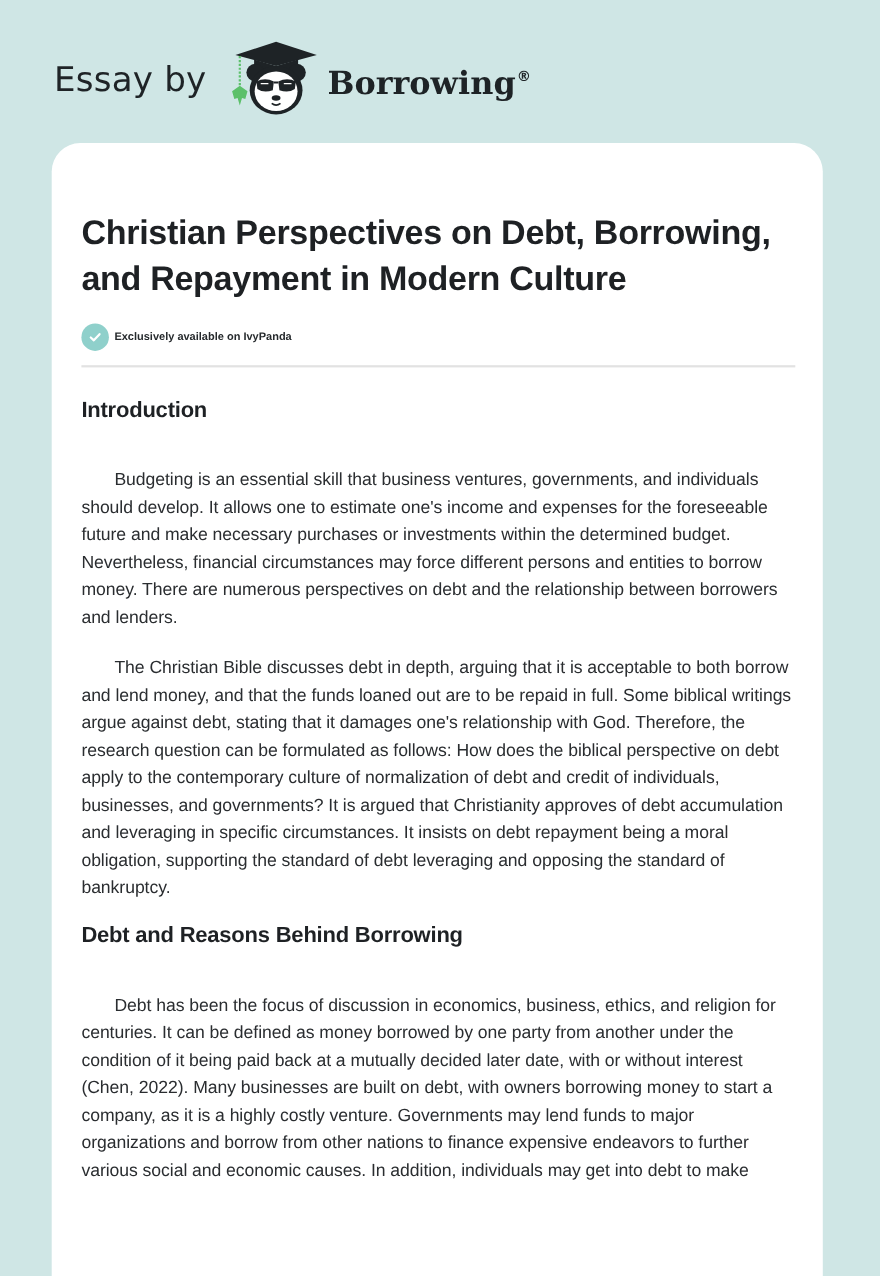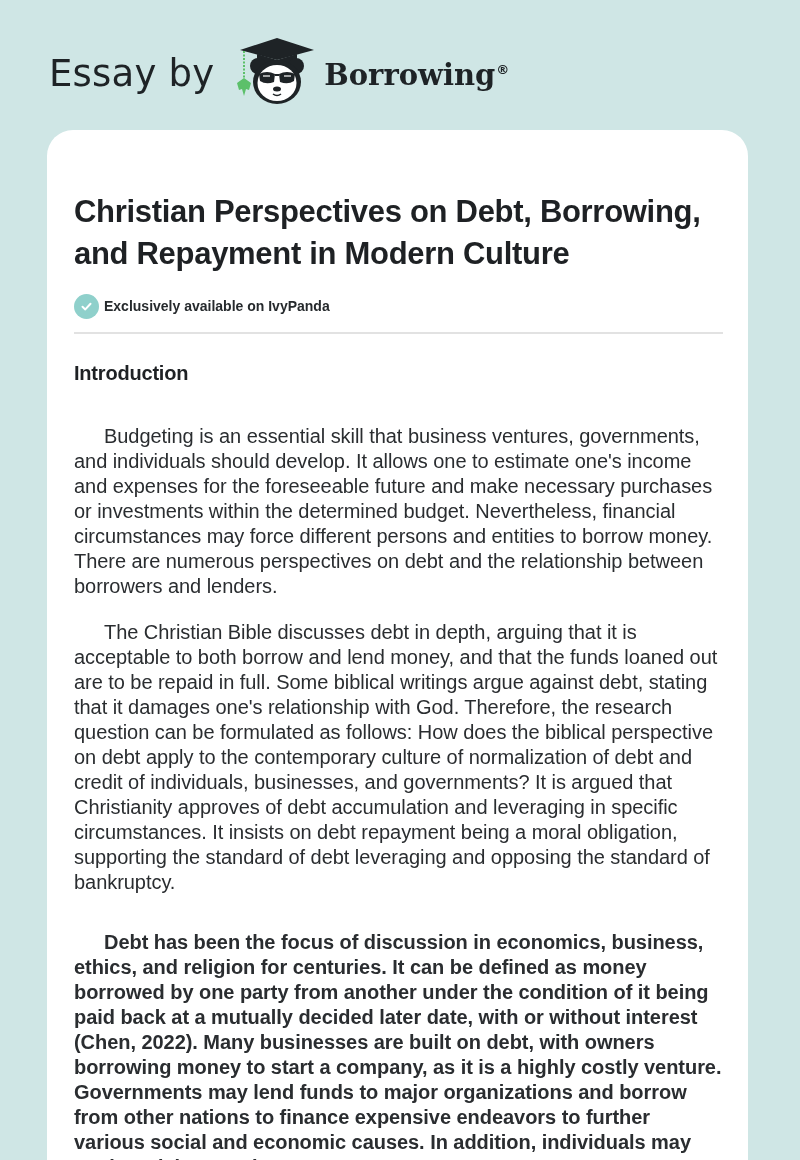--- a/index.html
+++ b/index.html
@@ -14,21 +14,21 @@
     .brand {
       position: absolute;
       left: 49px;
       top: 36px;
       height: 72px;
       display: flex;
       align-items: center;
     }
     .brand-prefix {
       font-family: "DejaVu Sans", sans-serif;
-      font-size: 37px;
+      font-size: 31px;
       color: #1e2326;
       letter-spacing: 0.2px;
       margin-right: 18px;
       margin-top: 2px;
     }
     .logo-icon { width: 86px; height: 72px; margin-right: 6px; }
     .brand-name {
       font-family: "DejaVu Serif", serif;
       font-weight: bold;
       font-size: 29px;
@@ -73,21 +73,21 @@
       width: 25px;
       height: 25px;
       border-radius: 50%;
       background: #8fd0cb;
       display: flex;
       align-items: center;
       justify-content: center;
       margin-right: 5px;
     }
     .badge-text {
-      font-size: 14px;
+      font-size: 10px;
       font-weight: bold;
       color: #262a2d;
     }
     .divider {
       height: 2px;
       background: #e2e2e2;
       margin-top: 13px;
       width: 649px;
     }
     h2 {
@@ -95,29 +95,29 @@
       font-weight: bold;
       color: #1e2124;
       margin: 0;
       letter-spacing: -0.2px;
       line-height: 34px;
     }
     .h-intro { margin-top: 22px; }
     .h-debt { margin-top: 13px; }
     p {
       margin: 0;
-      font-size: 20px;
+      font-size: 16px;
       line-height: 25px;
       color: #2a2d30;
       text-indent: 30px;
       letter-spacing: -0.05px;
     }
     .p1 { margin-top: 34px; }
     .p2 { margin-top: 21px; }
-    .p3 { margin-top: 35px; font-weight: bold; }
+    .p3 { margin-top: 35px; }
   </style>
 </head>
 <body>
 
 <div class="brand">
   <span class="brand-prefix">Essay by</span>
   <svg class="logo-icon" viewBox="0 0 86 72">
 
     <polygon points="8,14 45,2 82,14 45,24" fill="#1e2326"></polygon>
     <path d="M25,18 L25,26 Q45,34 65,26 L65,18 L45,24 Z" fill="#1e2326"></path>
@@ -156,15 +156,16 @@
       </span>
       <span class="badge-text">Exclusively available on IvyPanda</span>
     </div>
 
     <div class="divider"></div>
 
     <h2 class="h-intro">Introduction</h2>
     <p class="p1">Budgeting is an essential skill that business ventures, governments, and individuals should develop. It allows one to estimate one's income and expenses for the foreseeable future and make necessary purchases or investments within the determined budget. Nevertheless, financial circumstances may force different persons and entities to borrow money. There are numerous perspectives on debt and the relationship between borrowers and lenders.</p>
     <p class="p2">The Christian Bible discusses debt in depth, arguing that it is acceptable to both borrow and lend money, and that the funds loaned out are to be repaid in full. Some biblical writings argue against debt, stating that it damages one's relationship with God. Therefore, the research question can be formulated as follows: How does the biblical perspective on debt apply to the contemporary culture of normalization of debt and credit of individuals, businesses, and governments? It is argued that Christianity approves of debt accumulation and leveraging in specific circumstances. It insists on debt repayment being a moral obligation, supporting the standard of debt leveraging and opposing the standard of bankruptcy.</p>
 
+    <h2 class="h-debt">Debt and Reasons Behind Borrowing</h2>
     <p class="p3">Debt has been the focus of discussion in economics, business, ethics, and religion for centuries. It can be defined as money borrowed by one party from another under the condition of it being paid back at a mutually decided later date, with or without interest (Chen, 2022). Many businesses are built on debt, with owners borrowing money to start a company, as it is a highly costly venture. Governments may lend funds to major organizations and borrow from other nations to finance expensive endeavors to further various social and economic causes. In addition, individuals may get into debt to make</p>
   </div>
 </div>
 
 </body></html>

